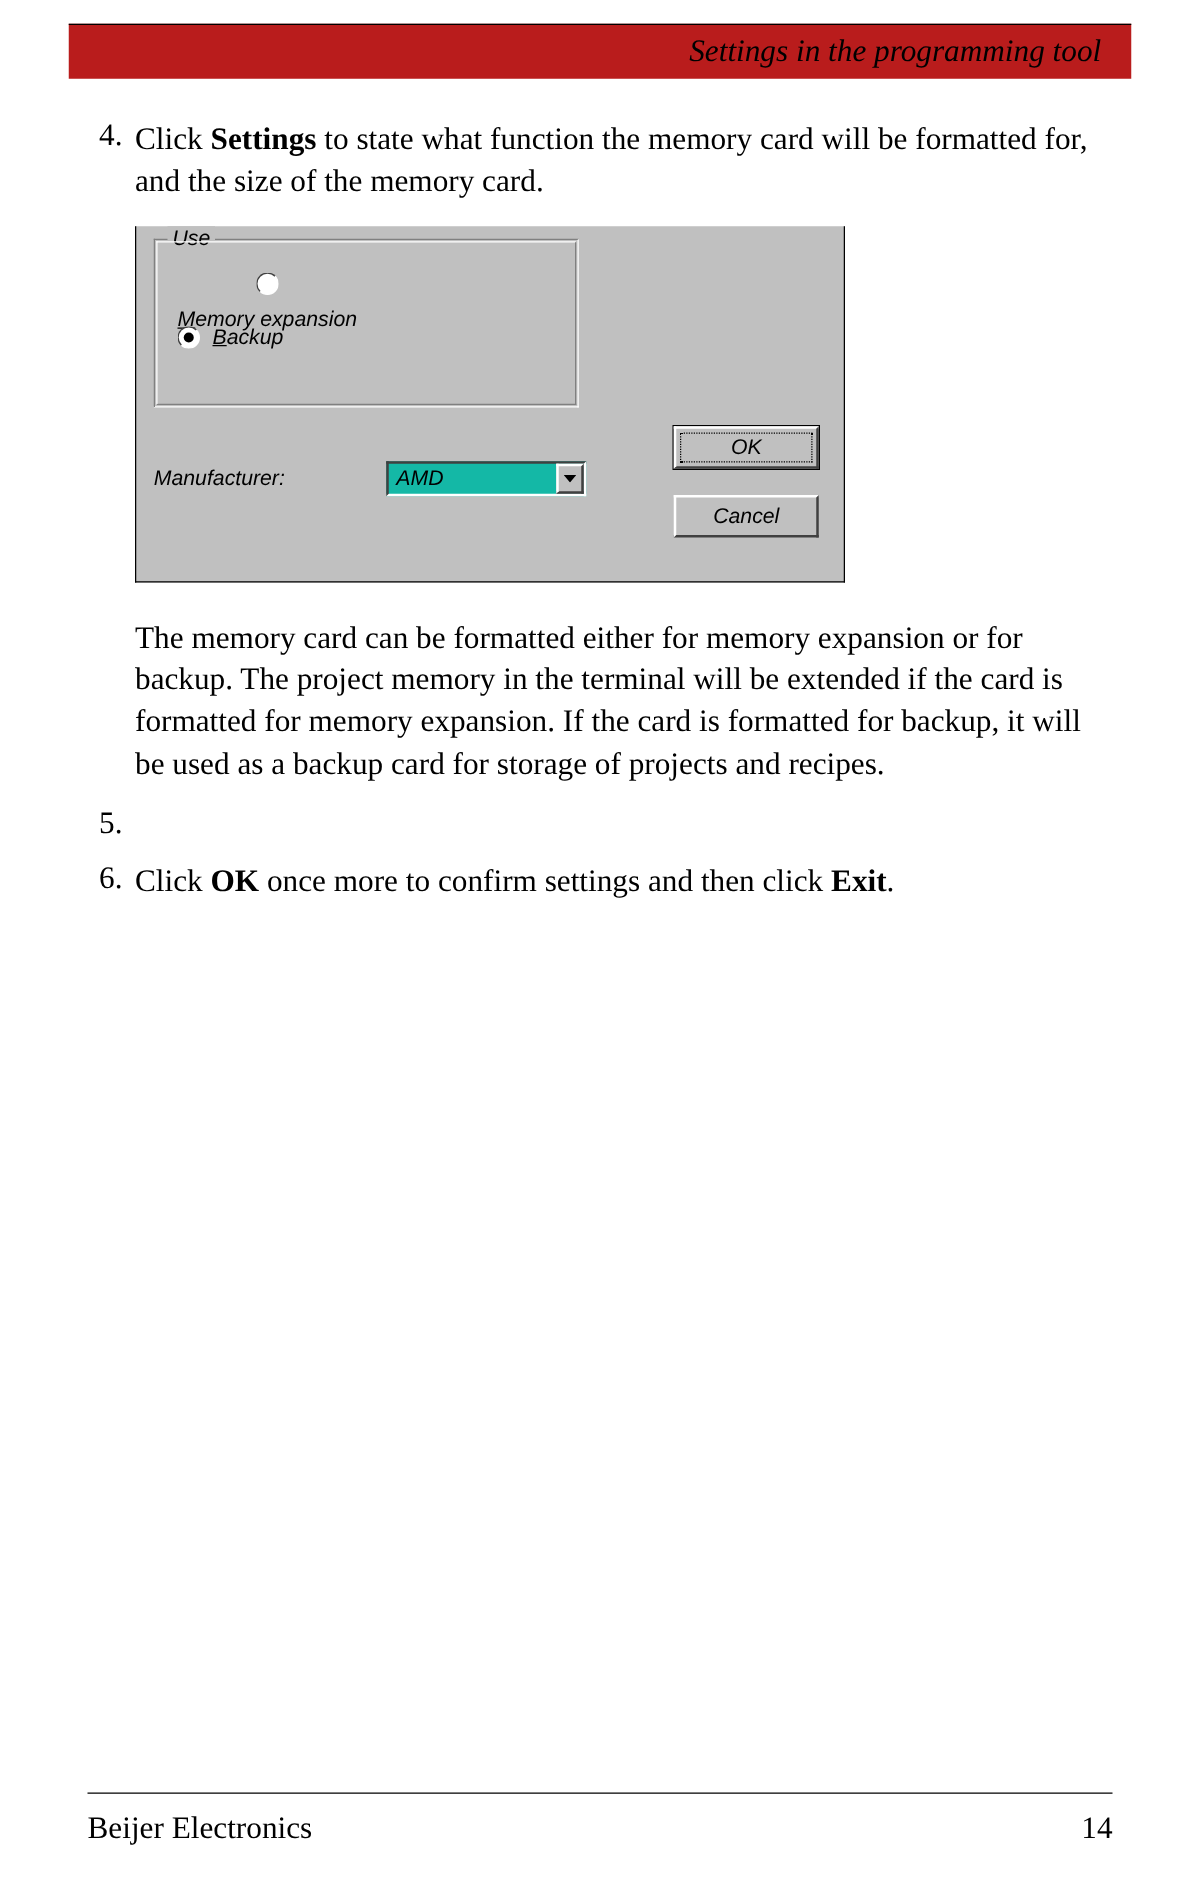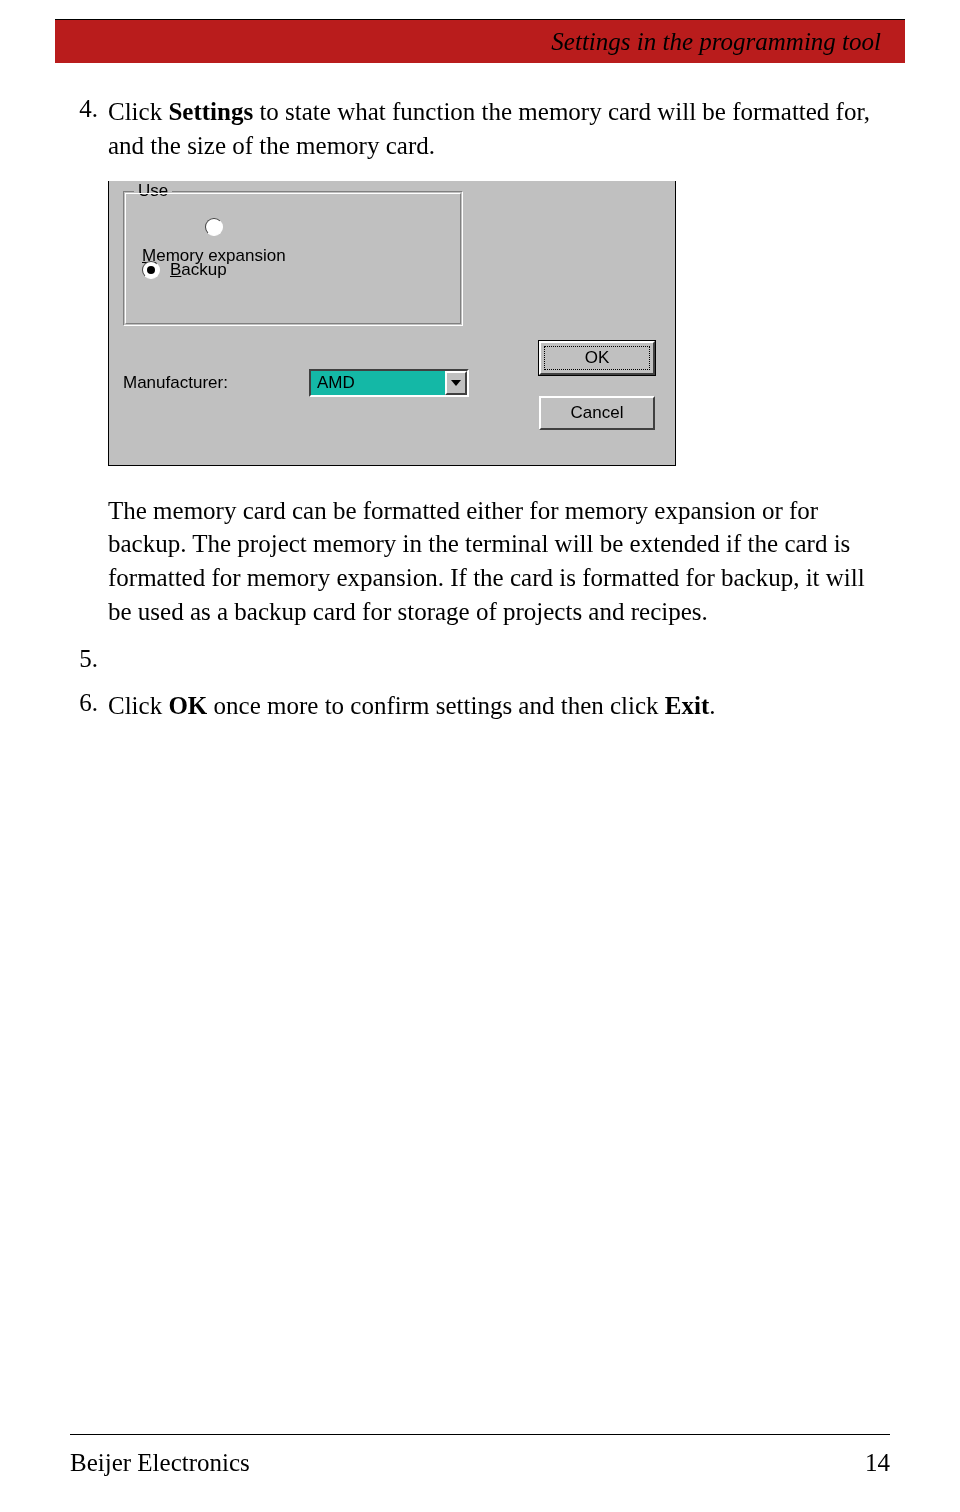--- a/index.html
+++ b/index.html
@@ -94,20 +94,21 @@
     color: #000;
   }
   .dlg-body {
     background: #c0c0c0;
     border-left: 1px solid #000;
     border-right: 1px solid #000;
     border-bottom: 1px solid #000;
     padding: 14px 14px 18px 14px;
     position: relative;
     height: 285px;
+    font-style: italic;
   }
   .groupbox {
     position: absolute;
     top: 10px;
     left: 14px;
     width: 340px;
     height: 135px;
     border: 1px solid #808080;
     border-right-color: #fff;
     border-bottom-color: #fff;

